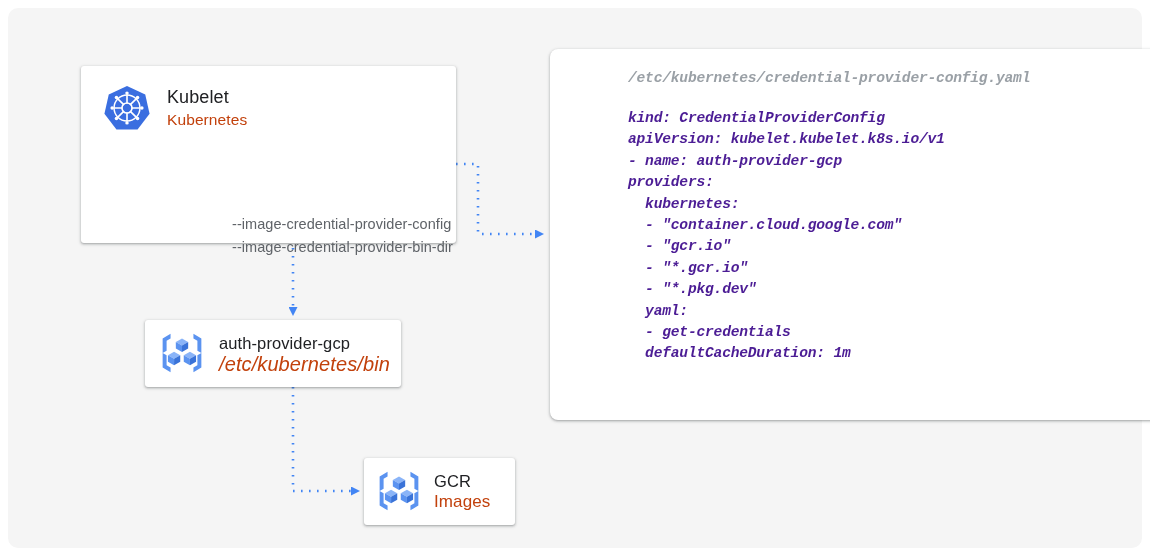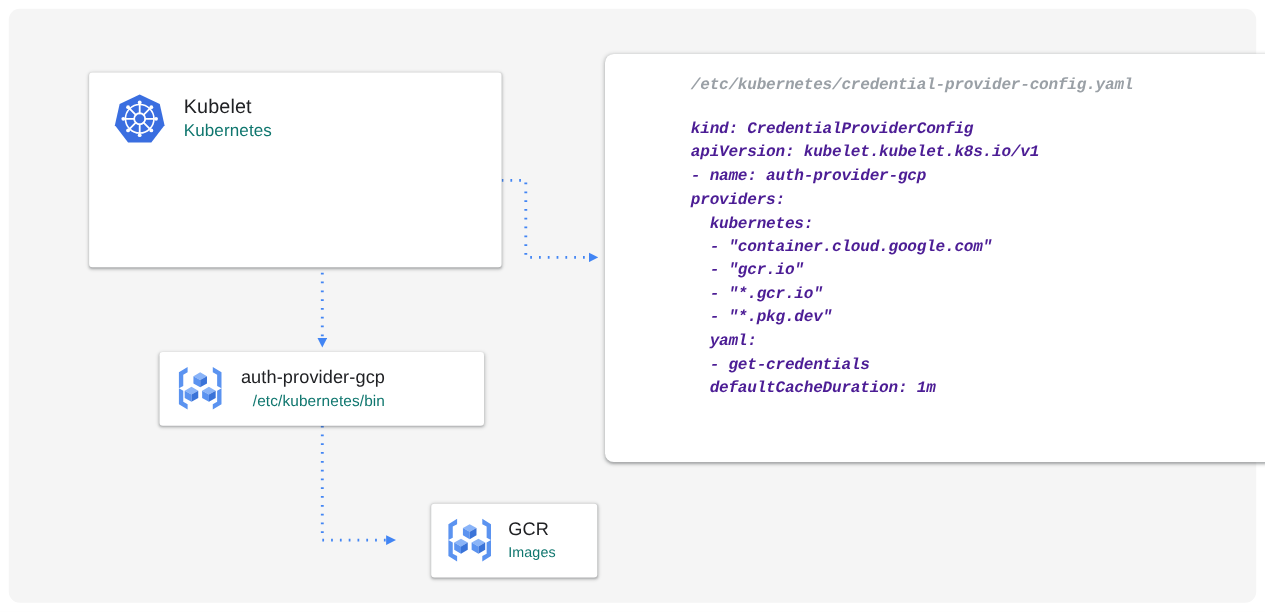--- a/index.html
+++ b/index.html
@@ -31,24 +31,24 @@
     background: #ffffff;
     border-radius: 3px;
     box-shadow: 0 1px 2px rgba(60,64,67,0.30), 0 1px 3px 1px rgba(60,64,67,0.15);
     box-sizing: border-box;
   }
 
   #kubelet-card {
     left: 73px; top: 58px; width: 375px; height: 177px;
   }
   #authprovider-card {
-    left: 137px; top: 312px; width: 295px; height: 67px;
+    left: 137px; top: 312px; width: 256px; height: 67px;
   }
   #gcr-card {
-    left: 356px; top: 450px; width: 151px; height: 67px; margin-left: 28px;
+    left: 356px; top: 450px; width: 151px; height: 67px;
   }
   #yaml-card {
     left: 542px; top: 41px; width: 616px; height: 371px;
     border-radius: 8px;
   }
 
   
   .card-head {
     position: absolute;
     display: flex;
@@ -65,26 +65,25 @@
     justify-content: center;
   }
   .card-title {
     color: #202124;
     font-size: 17px;
     line-height: 21px;
     letter-spacing: 0.1px;
     white-space: nowrap;
   }
   .card-sub {
-    color: #0f766e;
+    color: #c2410c;
     font-size: 15px;
     line-height: 20px;
     letter-spacing: 0.1px;
     white-space: nowrap;
-    text-align: right;
   }
 
   #kubelet-card .card-head { left: 22px; top: 18px; }
   #kubelet-card .card-icon { width: 48px; height: 48px; margin-right: 16px; }
   #kubelet-card .card-title { font-size: 18px; line-height: 23px; }
   #kubelet-card .card-sub   { font-size: 15.5px; line-height: 21px; }
 
   #kubelet-flags {
     position: absolute;
     left: 151px;
@@ -94,26 +93,26 @@
     color: #5f6368;
     font-size: 14.5px;
     line-height: 23px;
     letter-spacing: 0.05px;
     white-space: nowrap;
   }
 
   #authprovider-card .card-head { left: 14px; top: 11px; }
   #authprovider-card .card-icon { width: 46px; height: 44px; margin-right: 14px; }
   #authprovider-card .card-title { font-size: 16.5px; line-height: 21px; }
-  #authprovider-card .card-sub   { font-size: 14px; line-height: 20px; }
+  #authprovider-card .card-sub   { font-size: 20px; line-height: 20px; font-style: italic; }
 
   #gcr-card .card-head { left: 12px; top: 11px; }
   #gcr-card .card-icon { width: 46px; height: 44px; margin-right: 12px; }
   #gcr-card .card-title { font-size: 16.5px; line-height: 21px; }
-  #gcr-card .card-sub   { font-size: 13px; line-height: 20px; }
+  #gcr-card .card-sub   { font-size: 17px; line-height: 20px; }
 
   
   #yaml-inner {
     position: absolute;
     left: 78px;
     top: 18px;
     right: 14px;
     bottom: 14px;
   }
   .yaml-path {
@@ -204,20 +203,24 @@
               <circle cx="28" cy="72" r="3.6"></circle>
             </g>
           </svg>
         </span>
         <span class="card-text">
           <span class="card-title">Kubelet</span>
           <span class="card-sub">Kubernetes</span>
         </span>
       </div>
 
+      <div id="kubelet-flags">
+        <div class="flag-line">--image-credential-provider-config</div>
+        <div class="flag-line">--image-credential-provider-bin-dir</div>
+      </div>
     </div>
 
     <div class="card" id="authprovider-card">
       <div class="card-head">
         <span class="card-icon">
           <svg width="46" height="44" viewBox="0 0 104 100">
             <g fill="#5b93f0">
               <path d="M26 6 L8 17 L8 50 L17 45 L17 22 L26 17 Z"></path>
               <path d="M26 94 L8 83 L8 50 L17 55 L17 78 L26 83 Z"></path>
               <path d="M78 6 L96 17 L96 50 L87 45 L87 22 L78 17 Z"></path>

